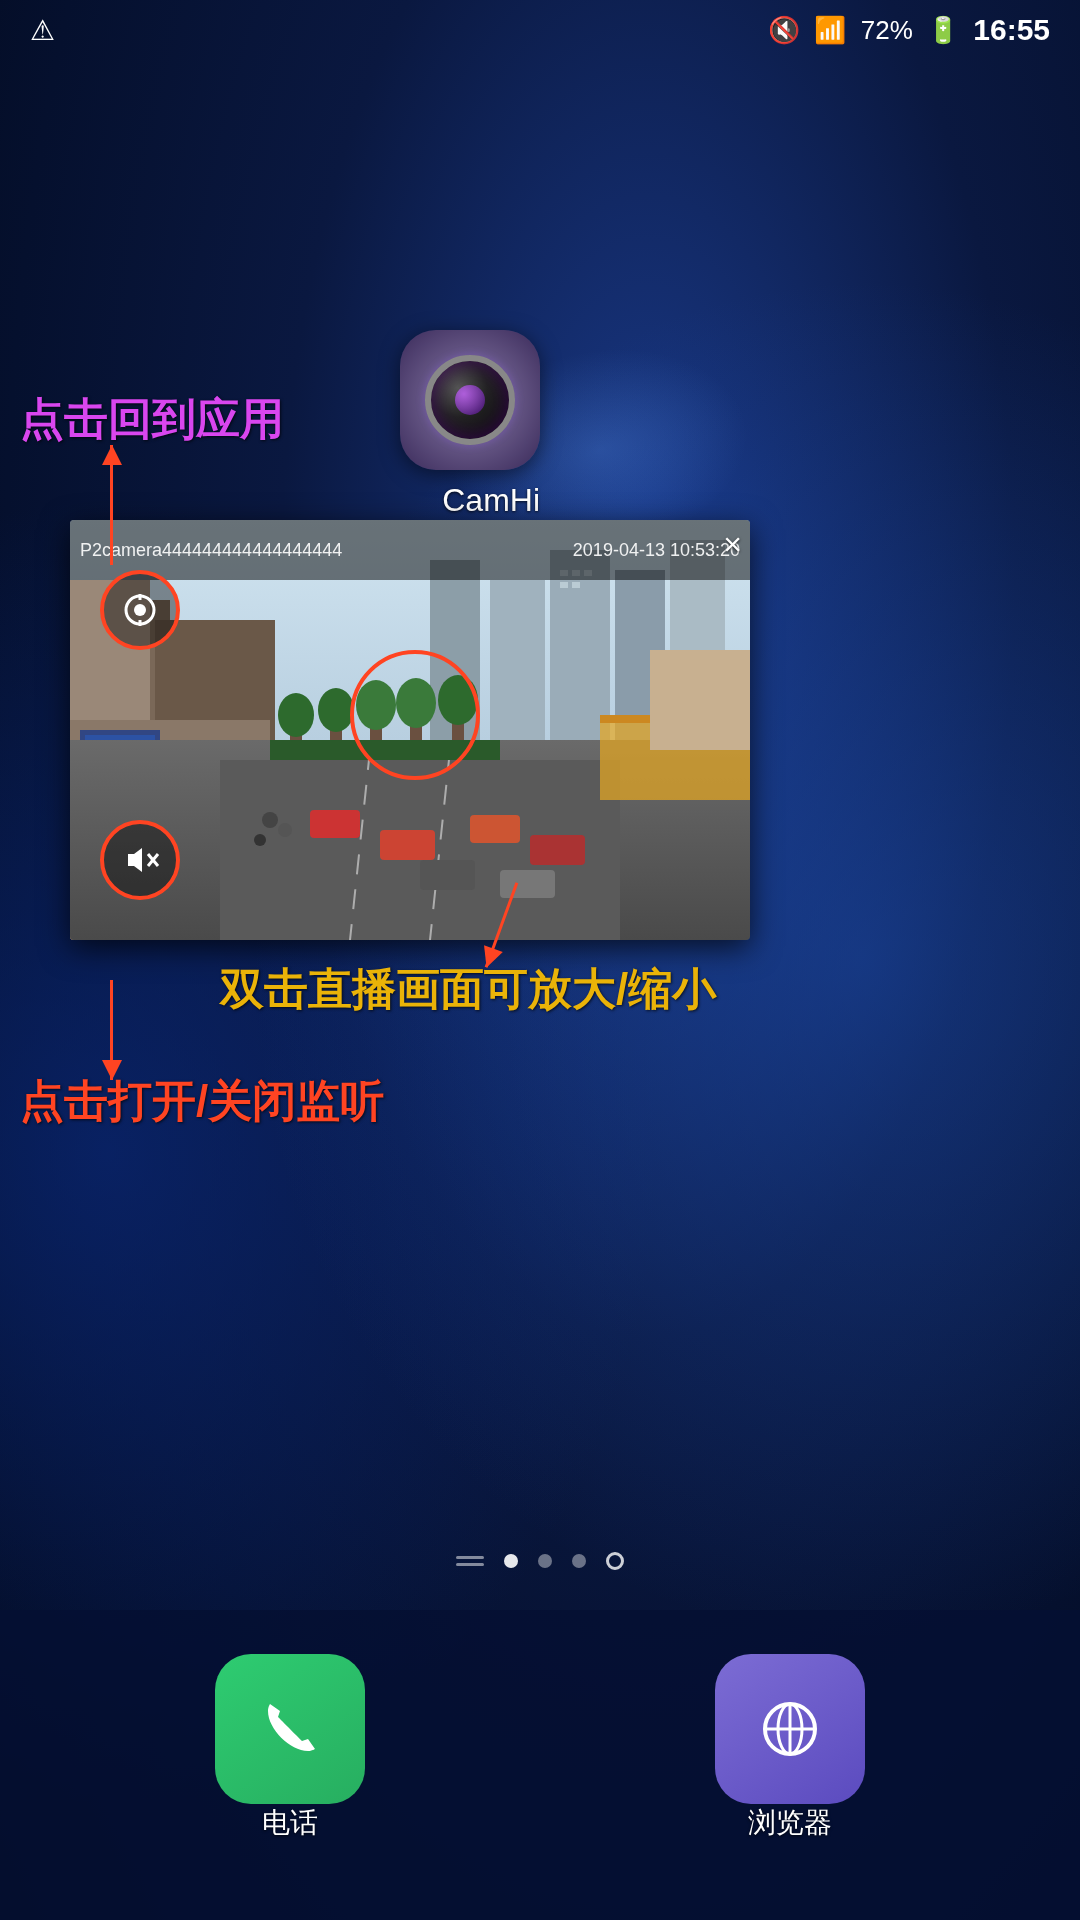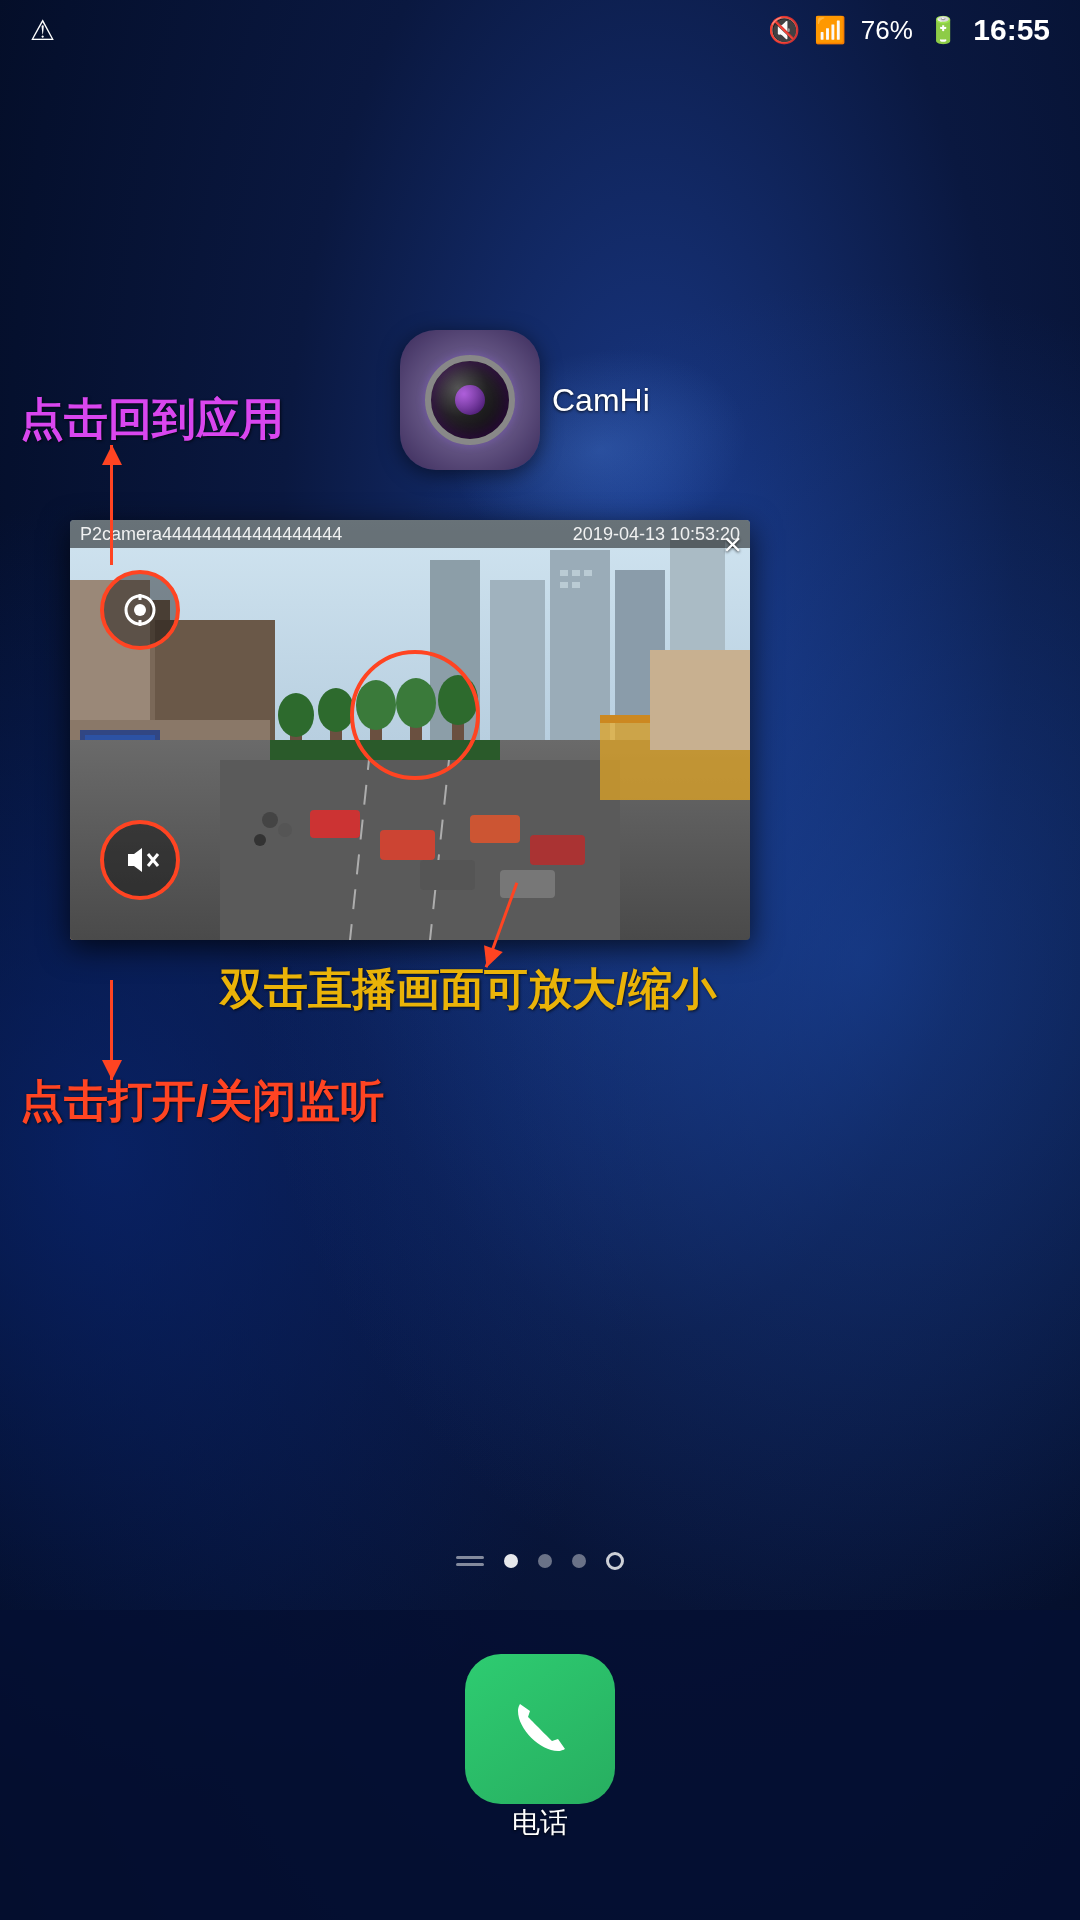--- a/index.html
+++ b/index.html
@@ -70,22 +70,22 @@
       font-weight: bold;
       color: #fff;
     }
 
     
     .camhi-icon-area {
       position: absolute;
       top: 330px;
       left: 400px;
       display: flex;
-      flex-direction: row;
-      align-items: center;
+      flex-direction: column;
+      align-items: flex-end;
       gap: 12px;
       z-index: 50;
     }
     .camhi-icon {
       width: 140px;
       height: 140px;
       border-radius: 36px;
       background: radial-gradient(circle at 50% 50%, #8a7aaa 0%, #6b5c8a 40%, #3a2a5a 100%);
       display: flex;
       align-items: center;
@@ -128,21 +128,21 @@
       border-radius: 4px;
       overflow: hidden;
       z-index: 60;
       box-shadow: 0 8px 30px rgba(0,0,0,0.7);
     }
     .video-top-bar {
       position: absolute;
       top: 0;
       left: 0;
       right: 0;
-      height: 28px;
+      height: 60px;
       background: rgba(0,0,0,0.5);
       display: flex;
       align-items: center;
       justify-content: space-between;
       padding: 0 10px;
       z-index: 10;
     }
     .video-top-text {
       color: #fff;
       font-size: 18px;
@@ -413,21 +413,21 @@
 <div class="bg-wave"></div>
 <div class="bg-shine"></div>
 
 <div class="status-bar">
   <div class="status-left">
     <span class="warning-icon">⚠</span>
   </div>
   <div class="status-right">
     <span>🔇</span>
     <span>📶</span>
-    <span>76%</span>
+    <span>72%</span>
     <span>🔋</span>
     <span class="status-time">16:55</span>
   </div>
 </div>
 
 <div class="camhi-icon-area">
   <div class="camhi-icon">
     <div class="camhi-lens"></div>
   </div>
   <span class="camhi-label">CamHi</span>
@@ -563,13 +563,24 @@
 
 <div class="bottom-dock">
   <div class="dock-item">
     <div class="dock-icon phone">
       <svg width="80" height="80" viewBox="0 0 80 80">
         <path d="M20 15 C20 15 18 18 18 22 C18 40 40 62 58 62 C62 62 65 60 65 60 L58 50 L52 52 C52 52 30 30 28 28 L30 22 Z" fill="white"></path>
       </svg>
     </div>
     <span class="dock-label">电话</span>
   </div>
+  <div class="dock-item">
+    <div class="dock-icon browser">
+      <svg width="80" height="80" viewBox="0 0 80 80">
+        <circle cx="40" cy="40" r="25" fill="none" stroke="white" stroke-width="4"></circle>
+        <ellipse cx="40" cy="40" rx="12" ry="25" fill="none" stroke="white" stroke-width="3"></ellipse>
+        <line x1="15" y1="40" x2="65" y2="40" stroke="white" stroke-width="3"></line>
+        <line x1="40" y1="15" x2="40" y2="65" stroke="white" stroke-width="3"></line>
+      </svg>
+    </div>
+    <span class="dock-label">浏览器</span>
+  </div>
 </div>
 
 </body></html>

